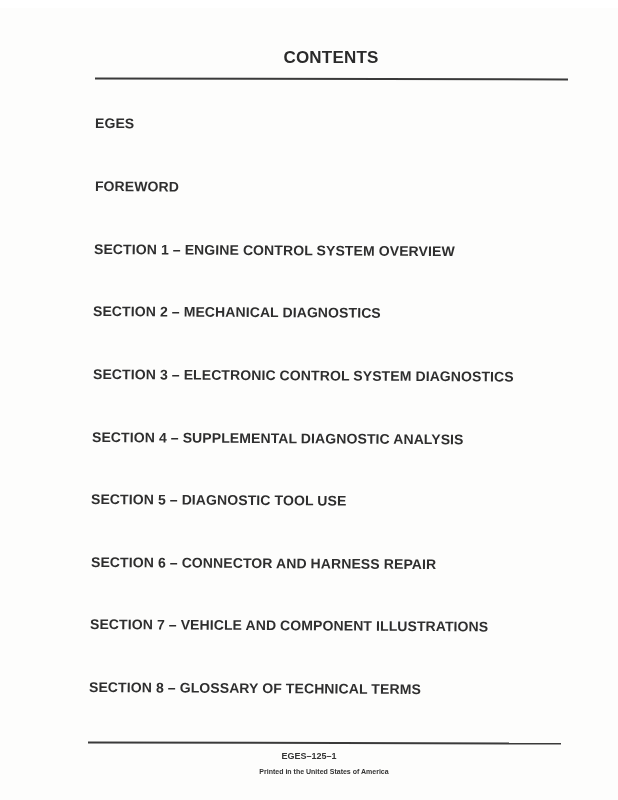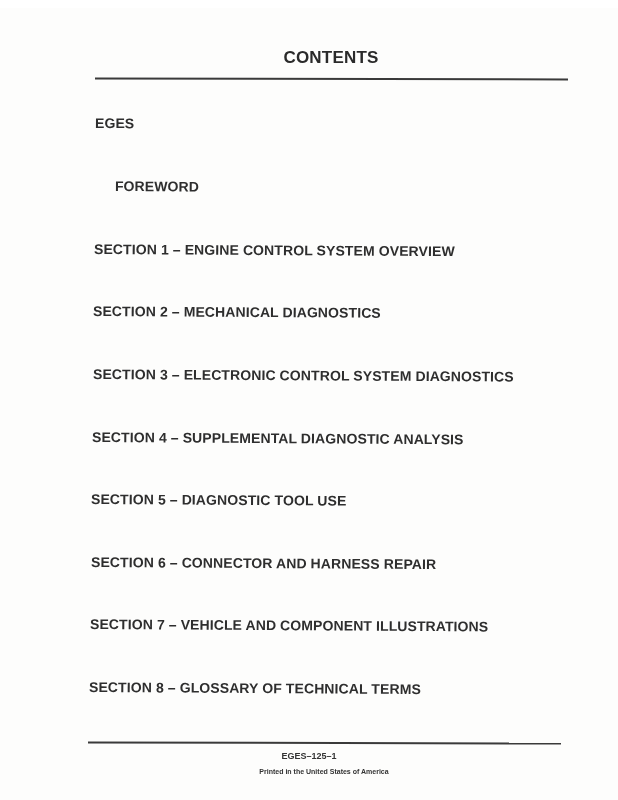--- a/index.html
+++ b/index.html
@@ -87,21 +87,21 @@
   </style>
 </head>
 <body>
 
 <div class="page">
 
   <div class="title">CONTENTS</div>
   <div class="rule top"></div>
 
   <div class="toc-item" style="left:95px; top:107px;">EGES</div>
-  <div class="toc-item" style="left:95px; top:170px;margin-left:20px;">FOREWORD</div>
+  <div class="toc-item" style="left:95px; top:170px;">FOREWORD</div>
   <div class="toc-item" style="left:94px; top:233px;">SECTION 1 – ENGINE CONTROL SYSTEM OVERVIEW</div>
   <div class="toc-item" style="left:93px; top:295px;">SECTION 2 – MECHANICAL DIAGNOSTICS</div>
   <div class="toc-item" style="left:93px; top:358px;">SECTION 3 – ELECTRONIC CONTROL SYSTEM DIAGNOSTICS</div>
   <div class="toc-item" style="left:92px; top:421px;">SECTION 4 – SUPPLEMENTAL DIAGNOSTIC ANALYSIS</div>
   <div class="toc-item" style="left:91px; top:483px;">SECTION 5 – DIAGNOSTIC TOOL USE</div>
   <div class="toc-item" style="left:91px; top:546px;">SECTION 6 – CONNECTOR AND HARNESS REPAIR</div>
   <div class="toc-item" style="left:90px; top:608px;">SECTION 7 – VEHICLE AND COMPONENT ILLUSTRATIONS</div>
   <div class="toc-item" style="left:89px; top:671px;">SECTION 8 – GLOSSARY OF TECHNICAL TERMS</div>
 
   <div class="rule bottom"></div>

